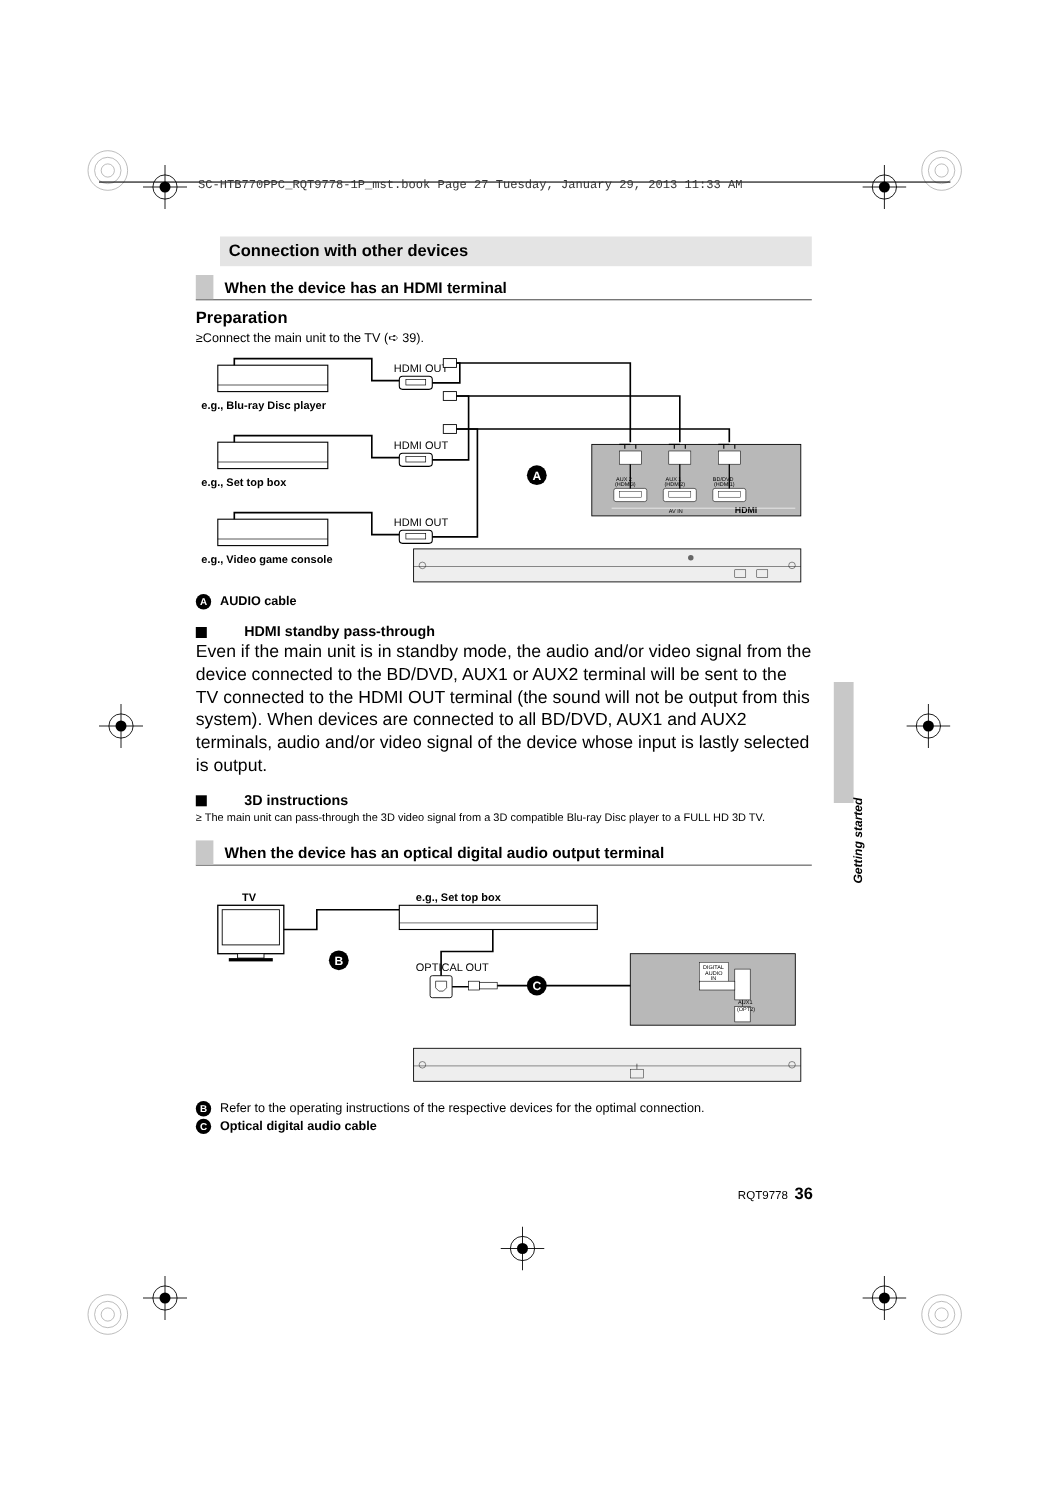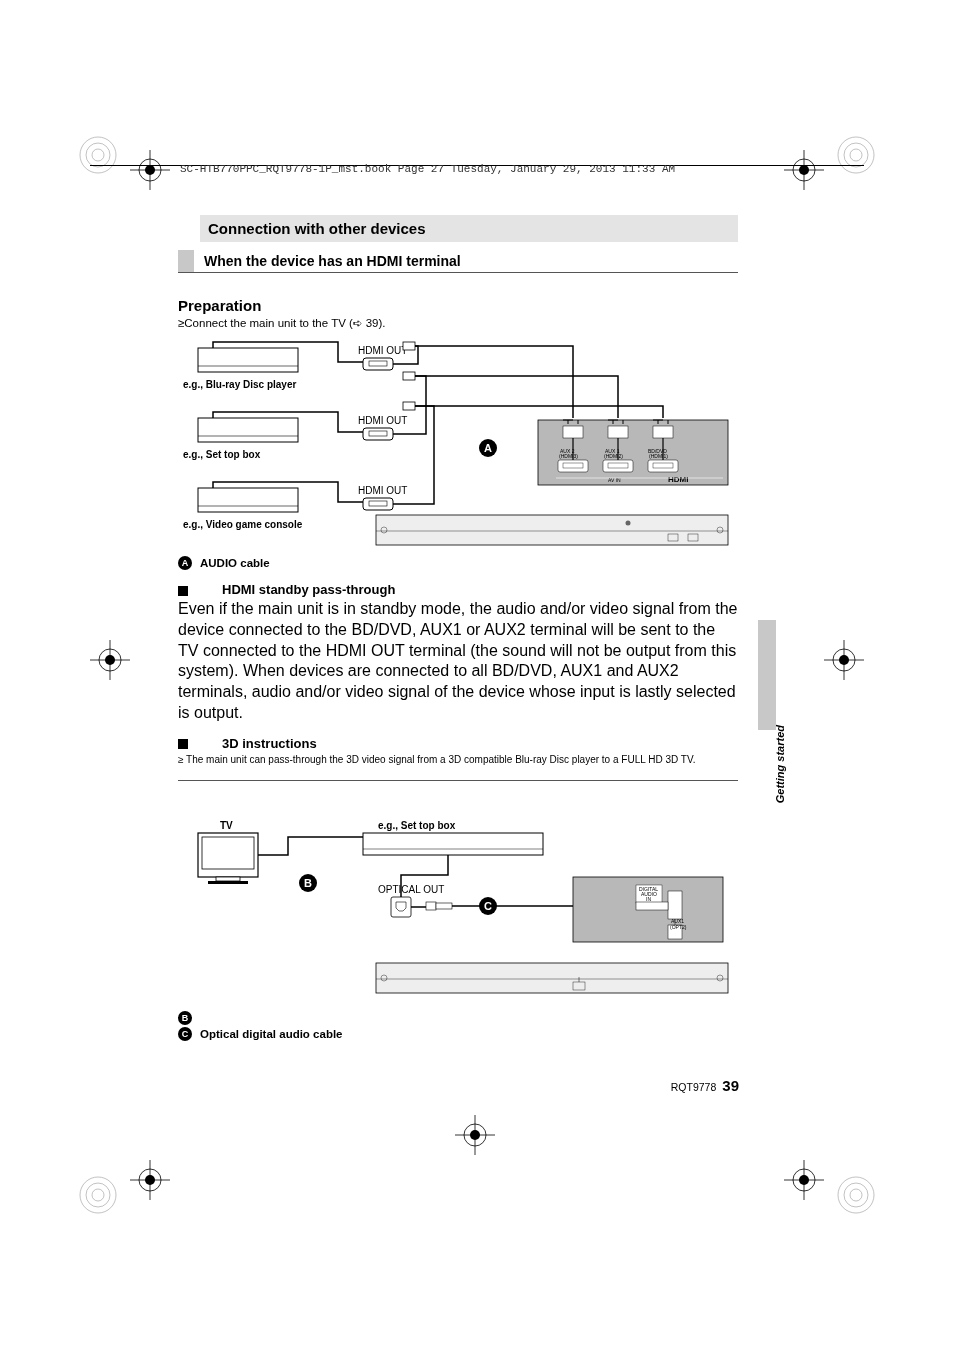--- a/index.html
+++ b/index.html
@@ -63,21 +63,21 @@
   }
   .intro {
     font-size: 11.5px;
     line-height: 1.35;
     margin-bottom: 14px;
   }
   .subsection-row {
     display: flex;
     align-items: stretch;
     border-bottom: 1px solid #555;
-    margin-bottom: 24px;
+    margin-bottom: 8px;
   }
   .subsection-bar {
     width: 16px;
     background: #c8c8c8;
     margin-right: 10px;
   }
   .subsection-title {
     font-weight: bold;
     font-size: 14px;
     padding: 3px 0;
@@ -391,20 +391,21 @@
   <div class="small-para">Even if the main unit is in standby mode, the audio and/or video signal from the device connected to the BD/DVD, AUX1 or AUX2 terminal will be sent to the TV connected to the HDMI OUT terminal (the sound will not be output from this system). When devices are connected to all BD/DVD, AUX1 and AUX2 terminals, audio and/or video signal of the device whose input is lastly selected is output.</div>
 
   <div class="sub3-row">
     <span class="sq-bullet"></span>
     <span class="sub3-title">3D instructions</span>
   </div>
   <div class="small-bullet">≥ <span>The main unit can pass-through the 3D video signal from a 3D compatible Blu-ray Disc player to a FULL HD 3D TV.</span></div>
 
   <div class="subsection-row" style="margin-top:14px">
     <div class="subsection-bar"></div>
+    <div class="subsection-title">When the device has an optical digital audio output terminal</div>
   </div>
 
   <div class="diagram">
     <svg width="560" height="200" viewBox="0 0 560 200">
 
       <rect x="20" y="28" width="60" height="44" fill="#fff" stroke="#000" stroke-width="1.2"></rect>
       <rect x="24" y="32" width="52" height="32" fill="#fff" stroke="#000" stroke-width="0.8"></rect>
       <rect x="38" y="72" width="24" height="4" fill="#fff" stroke="#000" stroke-width="0.8"></rect>
       <rect x="30" y="76" width="40" height="3" fill="#000"></rect>
       <text x="42" y="24" font-size="10" font-weight="bold">TV</text>
@@ -452,24 +453,25 @@
       <line x1="198" y1="174" x2="550" y2="174" stroke="#000" stroke-width="0.4"></line>
       <circle cx="206" cy="173" r="3" fill="none" stroke="#000" stroke-width="0.4"></circle>
       <circle cx="542" cy="173" r="3" fill="none" stroke="#000" stroke-width="0.4"></circle>
       <rect x="395" y="177" width="12" height="8" fill="none" stroke="#000" stroke-width="0.4"></rect>
       <line x1="401" y1="177" x2="401" y2="172" stroke="#000" stroke-width="0.5"></line>
     </svg>
   </div>
 
   <div class="callout-row">
     <span class="circ-letter">B</span>
+    <span>Refer to the operating instructions of the respective devices for the optimal connection.</span>
   </div>
   <div class="callout-row" style="margin-top:2px">
     <span class="circ-letter">C</span>
     <span style="font-weight:bold">Optical digital audio cable</span>
   </div>
 
 </div>
 
 <div class="footer">
   <span>RQT9778</span>
-  <span class="pg">39</span>
+  <span class="pg">36</span>
 </div>
 
 </body></html>

